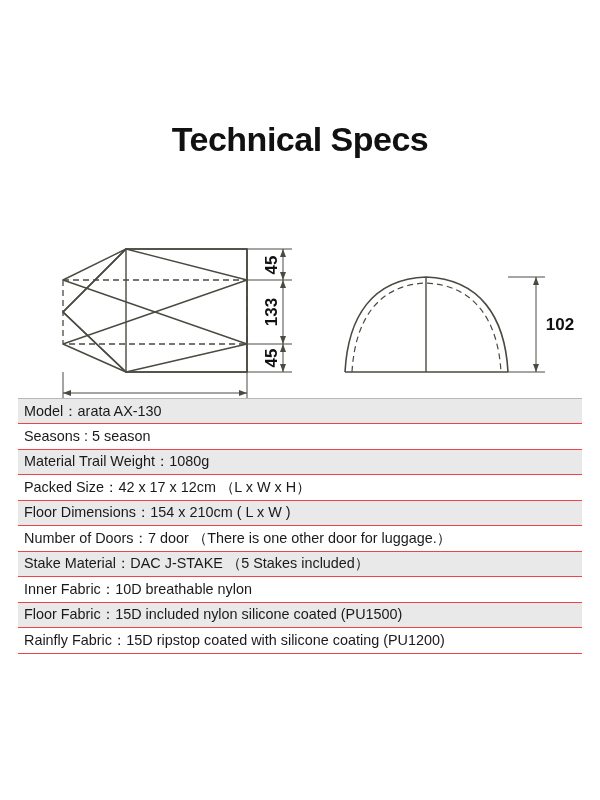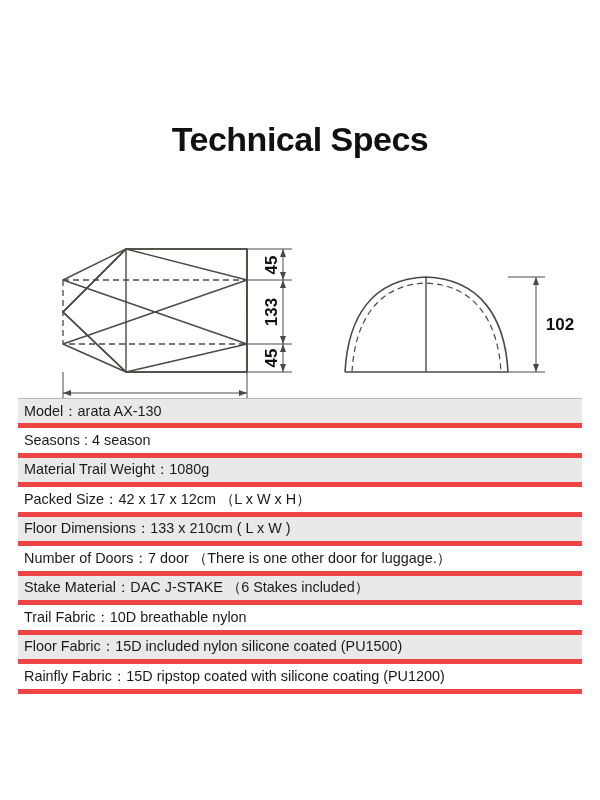--- a/index.html
+++ b/index.html
@@ -42,21 +42,21 @@
     position: absolute;
     left: 18px;
     top: 398px;
     width: 564px;
     border-collapse: collapse;
     font-size: 14.4px;
   }
   .specs tr td {
     padding: 1.5px 6px 2.5px 6px;
     border-top: 1px solid #b8b8b8;
-    border-bottom: 5px solid #ef4444;
+    border-bottom: 1px solid #ef4444;
     line-height: 1.42;
     white-space: nowrap;
   }
   .specs tr:nth-child(odd) td {
     background: #e9e9e9;
   }
   .specs tr:nth-child(even) td {
     background: #ffffff;
   }
   .dim-label {
@@ -158,39 +158,39 @@
 
     </svg>
   </div>
 
   <table class="specs">
     <tbody>
       <tr>
           <td>Model：arata AX-130</td>
         </tr>
       <tr>
-          <td>Seasons : 4 season</td>
+          <td>Seasons : 5 season</td>
         </tr>
       <tr>
           <td>Material Trail Weight：1080g</td>
         </tr>
       <tr>
           <td>Packed Size：42 x 17 x 12cm （L x W x H）</td>
         </tr>
       <tr>
-          <td>Floor Dimensions：133 x 210cm ( L x W )</td>
+          <td>Floor Dimensions：154 x 210cm ( L x W )</td>
         </tr>
       <tr>
           <td>Number of Doors：7 door （There is one other door for luggage.）</td>
         </tr>
       <tr>
-          <td>Stake Material：DAC J-STAKE （6 Stakes included）</td>
+          <td>Stake Material：DAC J-STAKE （5 Stakes included）</td>
         </tr>
       <tr>
-          <td>Trail Fabric：10D breathable nylon</td>
+          <td>Inner Fabric：10D breathable nylon</td>
         </tr>
       <tr>
           <td>Floor Fabric：15D included nylon silicone coated (PU1500)</td>
         </tr>
       <tr>
           <td>Rainfly Fabric：15D ripstop coated with silicone coating (PU1200)</td>
         </tr>
     </tbody>
   </table>
 

